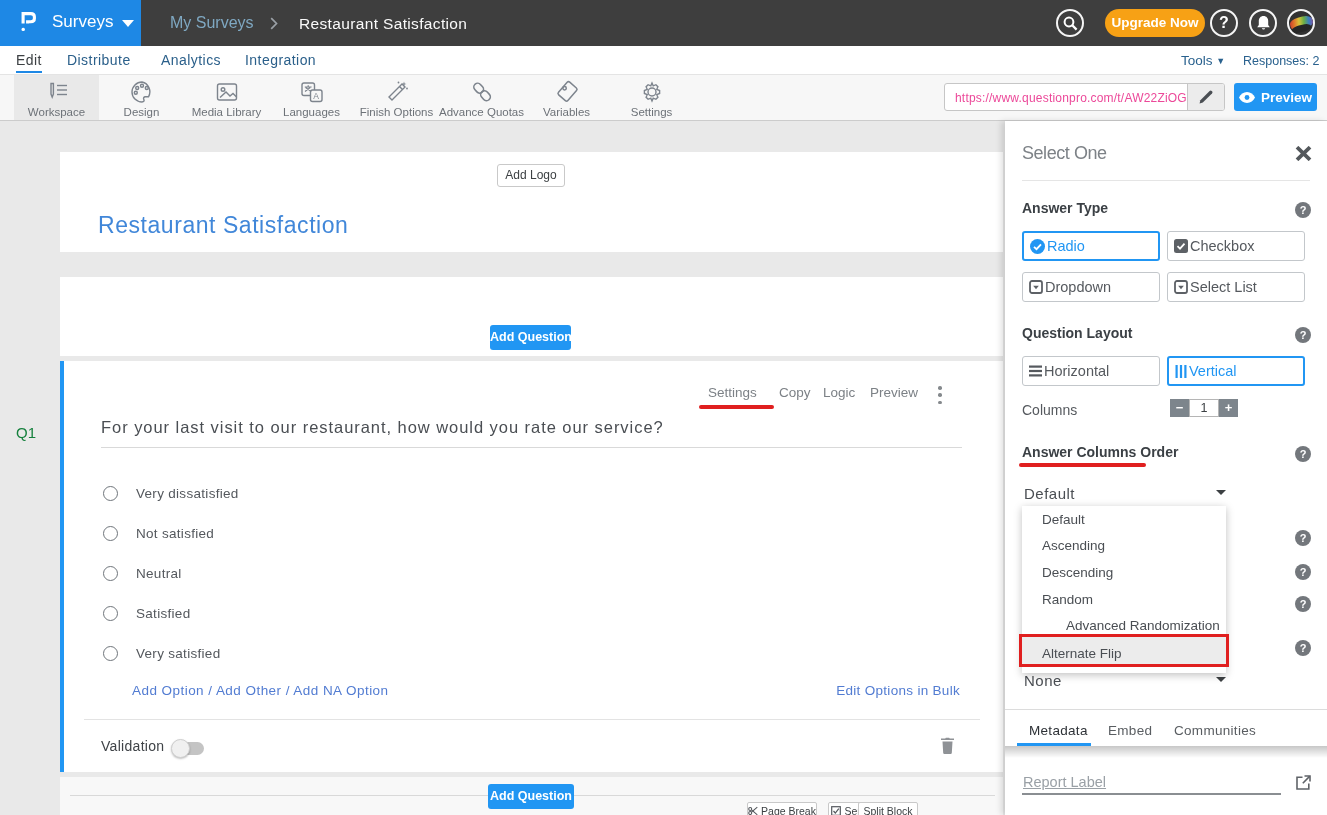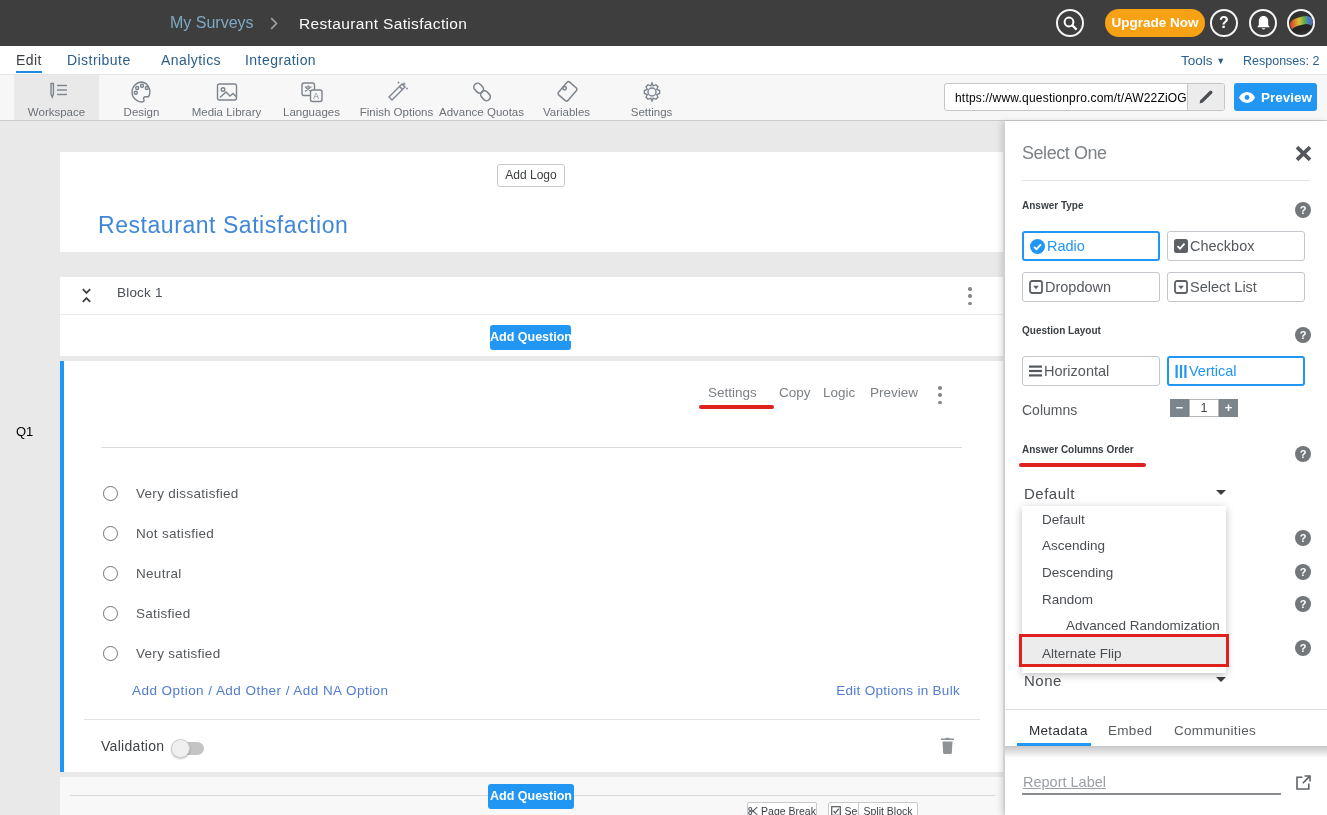--- a/index.html
+++ b/index.html
@@ -19,21 +19,21 @@
 #tab-edit{left:16px;color:#3c4043;border-bottom:2px solid #1e88e5;padding-bottom:3px;}
 #tools{position:absolute;left:1181px;top:7px;font-size:13.5px;color:#29618e;}
 #resp{position:absolute;left:1243px;top:8px;font-size:12.5px;color:#29618e;}
 
 #toolbar{position:absolute;left:0;top:75px;width:1327px;height:46px;background:#f7f7f7;border-bottom:1px solid #cccccc;}
 .tcell{position:absolute;top:0;width:85px;height:45px;text-align:center;}
 .tcell .lbl{position:absolute;left:50%;transform:translateX(-50%);top:31px;font-size:11.5px;color:#6d7278;white-space:nowrap;}
 .tcell svg{position:absolute;left:50%;top:4px;transform:translateX(-50%);}
 #cell0{left:14px;background:#e9e9e9;}
 #urlbox{position:absolute;left:944px;top:8px;width:281px;height:28px;background:#fff;border:1px solid #c6c6c6;border-radius:3px;}
-#urlbox .txt{position:absolute;left:10px;top:7px;font-size:12px;letter-spacing:0.2px;color:#000000;white-space:nowrap;overflow:hidden;width:233px;}
+#urlbox .txt{position:absolute;left:10px;top:7px;font-size:12px;letter-spacing:0.2px;color:#ec4899;white-space:nowrap;overflow:hidden;width:233px;}
 #urlbox .pen{position:absolute;right:0;top:0;width:37px;height:26px;background:#ececec;border-left:1px solid #c6c6c6;border-radius:0 2px 2px 0;display:flex;align-items:center;justify-content:center;}
 #previewbtn{position:absolute;left:1234px;top:8px;width:83px;height:28px;background:#2196f3;border-radius:3px;color:#fff;font-size:13.5px;font-weight:bold;display:flex;align-items:center;justify-content:center;gap:6px;}
 
 .card{position:absolute;background:#ffffff;}
 #headercard{left:60px;top:152px;width:943px;height:100px;}
 #addlogo{position:absolute;left:437px;top:12px;width:68px;height:23px;border:1px solid #c9c9c9;border-radius:3px;background:#fff;font-size:12px;color:#3c4043;text-align:center;line-height:21px;}
 #title{position:absolute;left:38px;top:60px;font-size:23px;color:#4187d9;letter-spacing:0.55px;}
 #blockcard{left:60px;top:277px;width:943px;height:79px;}
 #blockhead{position:absolute;left:0;top:0;width:943px;height:38px;border-bottom:1px solid #e8e8e8;}
 #blockname{position:absolute;left:57px;top:8px;font-size:13.5px;letter-spacing:0.2px;color:#4a5056;}
@@ -51,27 +51,27 @@
 .optlbl{position:absolute;left:72px;font-size:13.5px;letter-spacing:0.3px;color:#54585d;}
 #optlinks{position:absolute;left:68px;top:322px;font-size:13.5px;letter-spacing:0.45px;color:#527cd2;}
 #bulk{position:absolute;right:43px;top:322px;font-size:13.5px;letter-spacing:0.3px;color:#527cd2;}
 #qhr{position:absolute;left:20px;top:358px;width:896px;height:1px;background:#e3e3e3;}
 #validation{position:absolute;left:37px;top:377px;font-size:14px;letter-spacing:0.3px;color:#3f4347;}
 #toggle{position:absolute;left:110px;top:381px;width:30px;height:13px;background:#c4c4c4;border-radius:7px;}
 #toggle .knob{position:absolute;left:-3px;top:-3px;width:19px;height:19px;background:#f0f0f0;border:1px solid #cfcfcf;border-radius:50%;box-shadow:0 1px 2px rgba(0,0,0,.25);}
 #bottomcard{left:60px;top:777px;width:943px;height:38px;background:#f8f8f8;}
 #botline{position:absolute;left:10px;top:18px;width:925px;height:1px;background:#d9d9d9;}
 .minibtn{position:absolute;top:10px;height:17px;background:#fff;border:1px solid #c9c9c9;border-radius:2px;font-size:10.5px;color:#3c4043;display:flex;align-items:center;justify-content:center;gap:3px;margin-top:15px;}
-#q1lbl{position:absolute;left:16px;top:424px;font-size:13px;color:#000000;}
+#q1lbl{position:absolute;left:16px;top:424px;font-size:15px;color:#15803d;}
 
 #panel{position:absolute;left:1005px;top:121px;width:322px;height:694px;background:#fff;box-shadow:-4px 0 6px rgba(0,0,0,.13);}
 .ptitle{position:absolute;left:17px;top:22px;font-size:18px;color:#7d8287;letter-spacing:-0.45px;}
 .pclose{position:absolute;right:15px;top:25px;}
 .phr{position:absolute;left:17px;top:59px;width:288px;height:1px;background:#e5e5e5;}
-.plabel{position:absolute;left:17px;font-size:10px;font-weight:bold;color:#3b4045;}
+.plabel{position:absolute;left:17px;font-size:14px;font-weight:bold;color:#3b4045;}
 .qmark{position:absolute;left:290px;width:16px;height:16px;border-radius:50%;background:#73777c;color:#fff;font-size:11px;font-weight:bold;text-align:center;line-height:16px;}
 .selbtn{position:absolute;width:138px;height:30px;border:1px solid #c3c7cb;border-radius:3px;background:#fff;display:flex;align-items:center;padding-left:6px;gap:2px;font-size:14.5px;color:#55595e;}
 .selbtn.on{border:2px solid #2196f3;color:#2196f3;}
 .stepper{position:absolute;left:165px;top:278px;height:18px;display:flex;}
 .stepper .b{width:19px;height:18px;background:#7d858c;color:#fff;font-size:13px;font-weight:bold;text-align:center;line-height:17px;}
 .stepper .f{width:30px;height:18px;background:#fff;border:1px solid #b5b5b5;font-size:12.5px;color:#3c4043;text-align:center;line-height:16px;}
 #redline2{position:absolute;left:14px;top:342px;width:127px;height:4px;background:#e01f1f;border-radius:2px;}
 .selval{position:absolute;left:19px;font-size:15px;letter-spacing:0.5px;color:#4a4e53;}
 .caret{position:absolute;width:0;height:0;border-left:5px solid transparent;border-right:5px solid transparent;border-top:5.5px solid #3c4043;}
 #ddmenu{position:absolute;left:17px;top:385px;width:204px;height:167px;background:#fff;box-shadow:0 2px 8px rgba(0,0,0,.25);z-index:5;}
@@ -83,20 +83,30 @@
 #ptab1{left:24px;color:#2d3136;}
 #ptabline{position:absolute;left:12px;top:622px;width:74px;height:3px;background:#2196f3;}
 #ptabbot{position:absolute;left:0;top:625px;width:322px;height:12px;background:linear-gradient(to bottom,rgba(0,0,0,0.22),rgba(0,0,0,0));}
 #reportlbl{position:absolute;left:18px;top:653px;font-size:14.5px;color:#9aa0a6;text-decoration:underline;}
 #reportline{position:absolute;left:17px;top:672px;width:259px;height:1.5px;background:#8a8e92;}
 </style>
 </head>
 <body>
 
 <div id="topbar">
+  <div id="logo">
+    <svg width="16" height="22" viewBox="0 0 16 22" style="position:absolute;left:20px;top:12px;">
+      <path d="M3.1 11.5 L3.1 1.6 L10.8 1.6 Q14.4 1.6 14.4 4.8 L14.4 6.6 Q14.4 9.8 10.8 9.8 L7.6 9.8 L7.6 11.5" fill="none" stroke="#fff" stroke-width="3.1"></path>
+      <rect x="1.5" y="15.7" width="3.4" height="3.4" rx="1.5" fill="#fff"></rect>
+    </svg>
+    <span class="name">Surveys</span>
+    <svg width="12" height="8" viewBox="0 0 12 8" style="position:absolute;left:122px;top:20px;">
+        <path d="M0 0 L12 0 L6 7 Z" fill="#fff"></path>
+      </svg>
+  </div>
   <span id="crumb1">My Surveys</span>
   <svg style="position:absolute;left:270px;top:17px;" width="8" height="13" viewBox="0 0 8 13" fill="none" stroke="#9aa0a6" stroke-width="1.7">
       <path d="M1.2 1.2 L6.5 6.5 L1.2 11.8"></path>
     </svg>
   <span id="crumb2">Restaurant Satisfaction</span>
   <div class="circ" style="left:1056px;">
     <svg width="15" height="15" viewBox="0 0 15 15">
         <circle cx="6" cy="6" r="4.4" fill="none" stroke="#fff" stroke-width="2"></circle>
         <line x1="9.4" y1="9.4" x2="13.6" y2="13.6" stroke="#fff" stroke-width="2.2"></line>
       </svg>
@@ -216,48 +226,37 @@
 </div>
 
 <span id="q1lbl">Q1</span>
 
 <div class="card" id="headercard">
   <div id="addlogo">Add Logo</div>
   <div id="title">Restaurant Satisfaction</div>
 </div>
 
 <div class="card" id="blockcard">
-  <div id="blockhead">
-    <svg width="9" height="15" viewBox="0 0 9 15" style="position:absolute;left:22px;top:11px;" fill="none" stroke="#3c4043" stroke-width="1.8">
-      <path d="M0.8 1.2 L4.5 4.9 L8.2 1.2"></path>
-        <path d="M0.8 13.8 L4.5 10.1 L8.2 13.8"></path>
-    </svg>
-    <span id="blockname">Block 1</span>
-    <div class="dots" style="right:31px;top:10px;">
-        <i></i>
-        <i></i>
-        <i></i>
-      </div>
-  </div>
   <div class="bluebtn" style="left:430px;top:48px;width:81px;height:25px;line-height:25px;">Add Question</div>
 </div>
 
 <div class="card" id="qcard">
   <div id="qtabs">
       <span style="left:644px;">Settings</span>
       <span style="left:715px;">Copy</span>
       <span style="left:759px;">Logic</span>
       <span style="left:806px;">Preview</span>
     </div>
   <div id="redline1"></div>
   <div class="dots" style="left:874px;top:25px;">
       <i></i>
       <i></i>
       <i></i>
     </div>
+  <div id="qtext">For your last visit to our restaurant, how would you rate our service?</div>
   <div id="qunderline"></div>
   <div class="radio" style="top:125px;"></div>
     <div class="optlbl" style="top:125px;">Very dissatisfied</div>
   <div class="radio" style="top:165px;"></div>
     <div class="optlbl" style="top:165px;">Not satisfied</div>
   <div class="radio" style="top:205px;"></div>
     <div class="optlbl" style="top:205px;">Neutral</div>
   <div class="radio" style="top:245px;"></div>
     <div class="optlbl" style="top:245px;">Satisfied</div>
   <div class="radio" style="top:285px;"></div>

